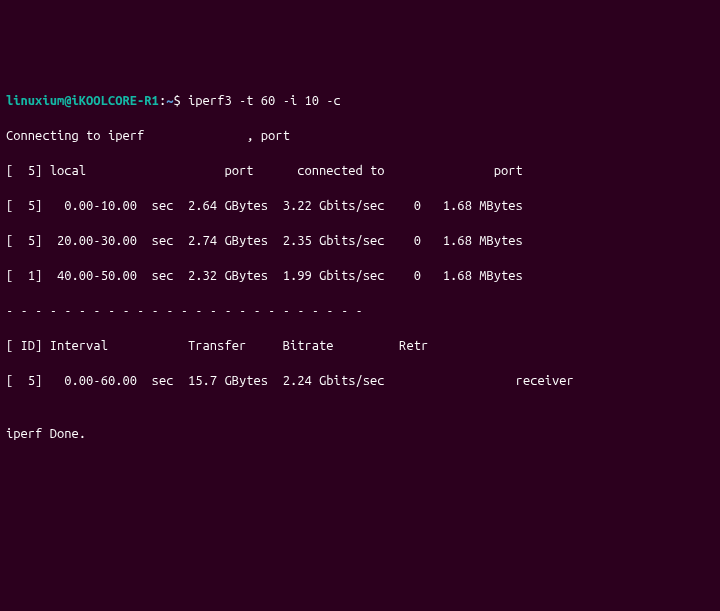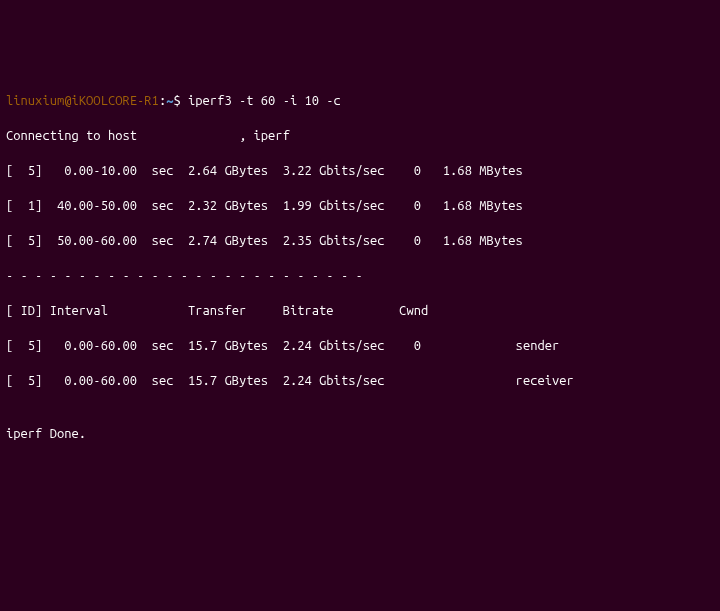--- a/index.html
+++ b/index.html
@@ -12,39 +12,39 @@
       font-family: 'Ubuntu Mono', 'DejaVu Sans Mono', 'Consolas', monospace;
       font-size: 13px;
       line-height: 1.35;
       color: #ffffff;
       width: 720px;
       height: 611px;
       padding: 4px 6px;
       overflow: hidden;
       white-space: pre;
     }
-    .prompt-user { color: #a16207; font-weight: normal; }
+    .prompt-user { color: #14b8a6; font-weight: bold; }
     .prompt-path { color: #5b9bd5; font-weight: bold; }
     .txt { color: #ffffff; }
     .line { display: block; }
   </style>
 </head>
 <body>
 
 
 
 <div>
 <span class="line"><span class="prompt-user">linuxium@iKOOLCORE-R1</span><span class="txt">:</span><span class="prompt-path">~</span><span class="txt">$ </span><span class="txt">iperf3 -t 60 -i 10 -c</span></span>
-<span class="line txt">Connecting to host              , iperf</span>
+<span class="line txt">Connecting to iperf              , port</span>
+<span class="line txt">[  5] local                   port      connected to               port</span>
 <span class="line txt">[  5]   0.00-10.00  sec  2.64 GBytes  3.22 Gbits/sec    0   1.68 MBytes</span>
+<span class="line txt">[  5]  20.00-30.00  sec  2.74 GBytes  2.35 Gbits/sec    0   1.68 MBytes</span>
 <span class="line txt">[  1]  40.00-50.00  sec  2.32 GBytes  1.99 Gbits/sec    0   1.68 MBytes</span>
-<span class="line txt">[  5]  50.00-60.00  sec  2.74 GBytes  2.35 Gbits/sec    0   1.68 MBytes</span>
 <span class="line txt">- - - - - - - - - - - - - - - - - - - - - - - - -</span>
-<span class="line txt">[ ID] Interval           Transfer     Bitrate         Cwnd</span>
-<span class="line txt">[  5]   0.00-60.00  sec  15.7 GBytes  2.24 Gbits/sec    0             sender</span>
+<span class="line txt">[ ID] Interval           Transfer     Bitrate         Retr</span>
 <span class="line txt">[  5]   0.00-60.00  sec  15.7 GBytes  2.24 Gbits/sec                  receiver</span>
 <span class="line txt"></span>
 <span class="line txt">iperf Done.</span>
 
 
 
 
 
 
 

